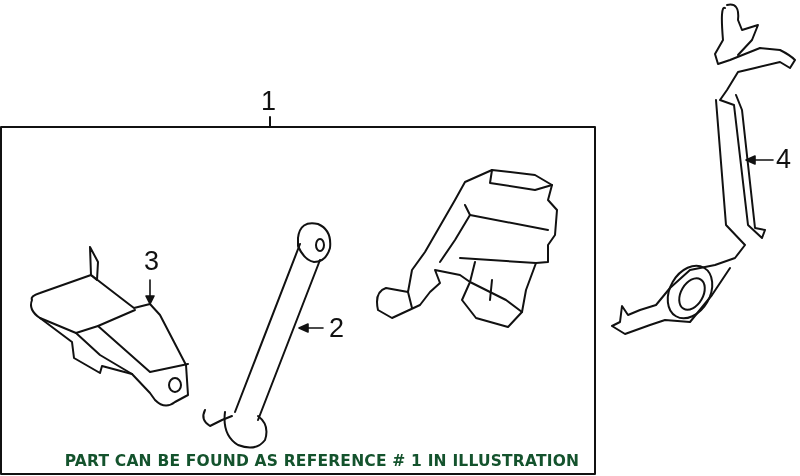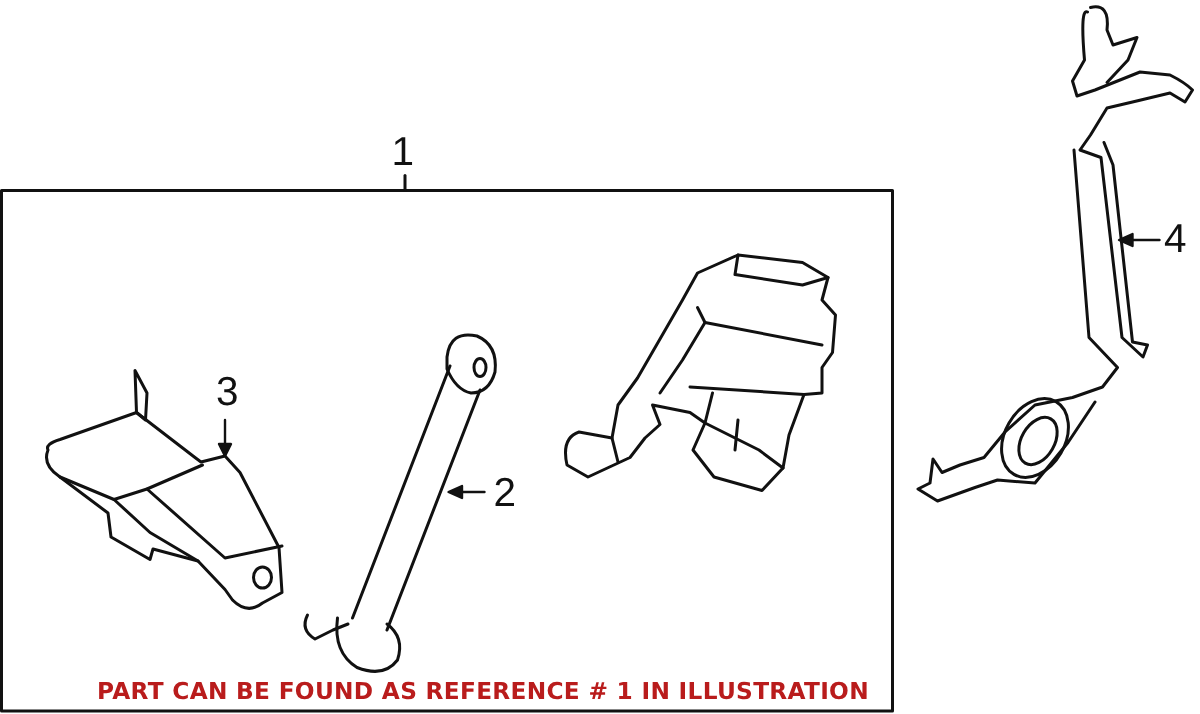--- a/index.html
+++ b/index.html
@@ -1,19 +1,19 @@
 <!DOCTYPE html>
 <html><head>
 <meta charset="utf-8">
 <style>
   html, body { margin:0; padding:0; background:#ffffff; }
   body { width:800px; height:476px; position:relative; overflow:hidden; font-family:"Liberation Sans", sans-serif; }
   .diagram { position:absolute; left:0; top:0; width:800px; height:476px; }
   .callout { position:absolute; font-family:"Liberation Sans", sans-serif; font-size:27px; color:#111; line-height:1; }
-  .caption { position:absolute; left:0; width:644px; top:452px; text-align:center; font-family:"DejaVu Sans", sans-serif; font-weight:bold; font-size:15.5px; color:#b91c1c; letter-spacing:0.2px; }
+  .caption { position:absolute; left:0; width:644px; top:452px; text-align:center; font-family:"DejaVu Sans", sans-serif; font-weight:bold; font-size:15.5px; color:#14532d; letter-spacing:0.2px; }
 </style>
 </head>
 <body>
 
 <svg class="diagram" viewBox="0 0 800 476" xmlns="http://www.w3.org/2000/svg" fill="none" stroke="#111" stroke-width="2" stroke-linejoin="round" stroke-linecap="round">
 
   <g>
     <path d="M1,127 L595,127 L595,474 L1,474 Z" stroke-width="2"></path>
     <line x1="270" y1="117" x2="270" y2="127"></line>
   </g>

